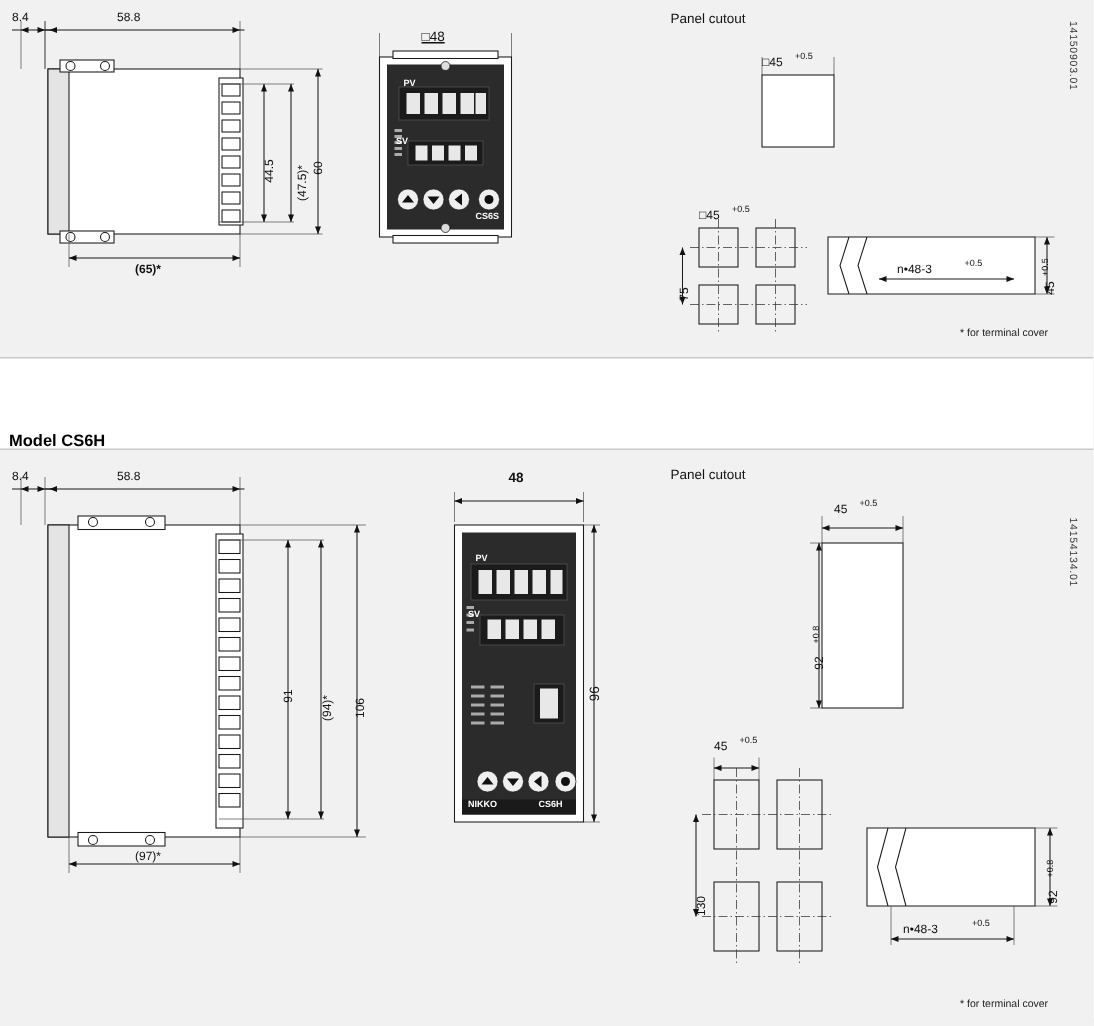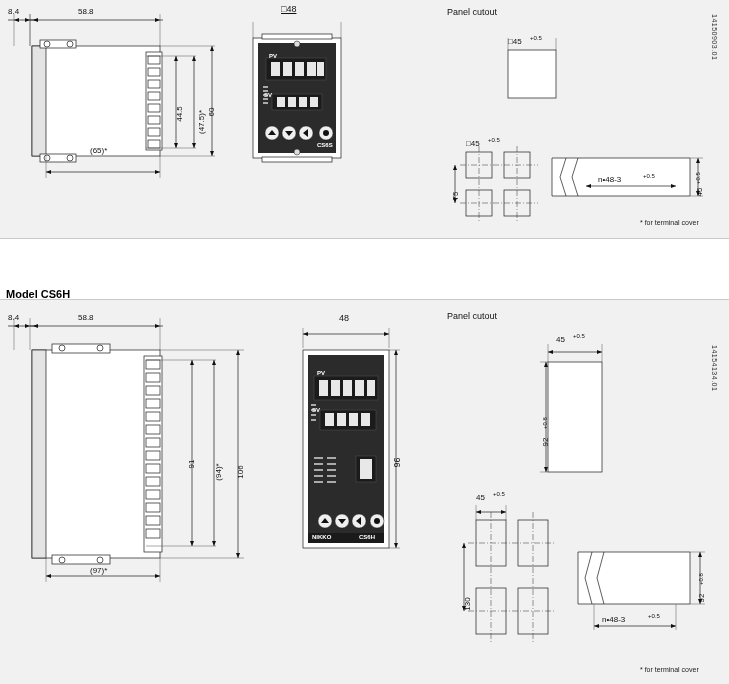--- a/index.html
+++ b/index.html
@@ -203,22 +203,22 @@
     <line x1="690" y1="158" x2="703" y2="158"></line>
     <line x1="690" y1="196" x2="703" y2="196"></line>
   </g>
 </svg>
 
 <div class="lbl" style="left:8px;top:8px;">8.4</div>
 <div class="lbl" style="left:78px;top:8px;">58.8</div>
 <div class="lbl rot90" style="left:172px;top:110px;">44.5</div>
 <div class="lbl rot90" style="left:190px;top:118px;">(47.5)*</div>
 <div class="lbl rot90" style="left:208px;top:108px;">60</div>
-<div class="lbl" style="left:90px;top:147px;">(65)*</div>
-<div class="lbl" style="left:281px;top:5px;font-size:9px;text-decoration:underline;">□48</div>
+<div class="lbl" style="left:90px;top:176px;font-weight:bold;">(65)*</div>
+<div class="lbl" style="left:281px;top:20px;font-size:9px;text-decoration:underline;">□48</div>
 
 <div class="devlabel" style="left:269px;top:53px;">PV</div>
 <div class="devlabel" style="left:264px;top:92px;">SV</div>
 <div class="devlabel" style="left:317px;top:142px;">CS6S</div>
 
 <div class="lbl" style="left:508px;top:38px;">□45</div>
 <div class="lbl xs" style="left:530px;top:35px;">+0.5</div>
 
 <div class="lbl" style="left:466px;top:140px;">□45</div>
 <div class="lbl xs" style="left:488px;top:137px;">+0.5</div>
@@ -439,21 +439,21 @@
   </g>
 </svg>
 
 <div class="lbl" style="left:8px;top:314px;">8.4</div>
 <div class="lbl" style="left:78px;top:314px;">58.8</div>
 <div class="lbl rot90" style="left:188px;top:460px;">91</div>
 <div class="lbl rot90" style="left:210px;top:468px;">(94)*</div>
 <div class="lbl rot90" style="left:234px;top:468px;">106</div>
 <div class="lbl" style="left:90px;top:567px;">(97)*</div>
 
-<div class="lbl" style="left:339px;top:314px;font-size:9px;">48</div>
+<div class="lbl" style="left:339px;top:314px;font-size:9px;font-weight:bold;">48</div>
 <div class="lbl rot90" style="left:392px;top:458px;font-size:9px;">96</div>
 
 <div class="devlabel" style="left:317px;top:370px;">PV</div>
 <div class="devlabel" style="left:312px;top:407px;">SV</div>
 <div class="devlabel" style="left:312px;top:534px;">NIKKO</div>
 <div class="devlabel" style="left:359px;top:534px;">CS6H</div>
 
 <div class="lbl" style="left:556px;top:336px;">45</div>
 <div class="lbl xs" style="left:573px;top:333px;">+0.5</div>
 <div class="lbl rot90" style="left:542px;top:438px;">92</div>

